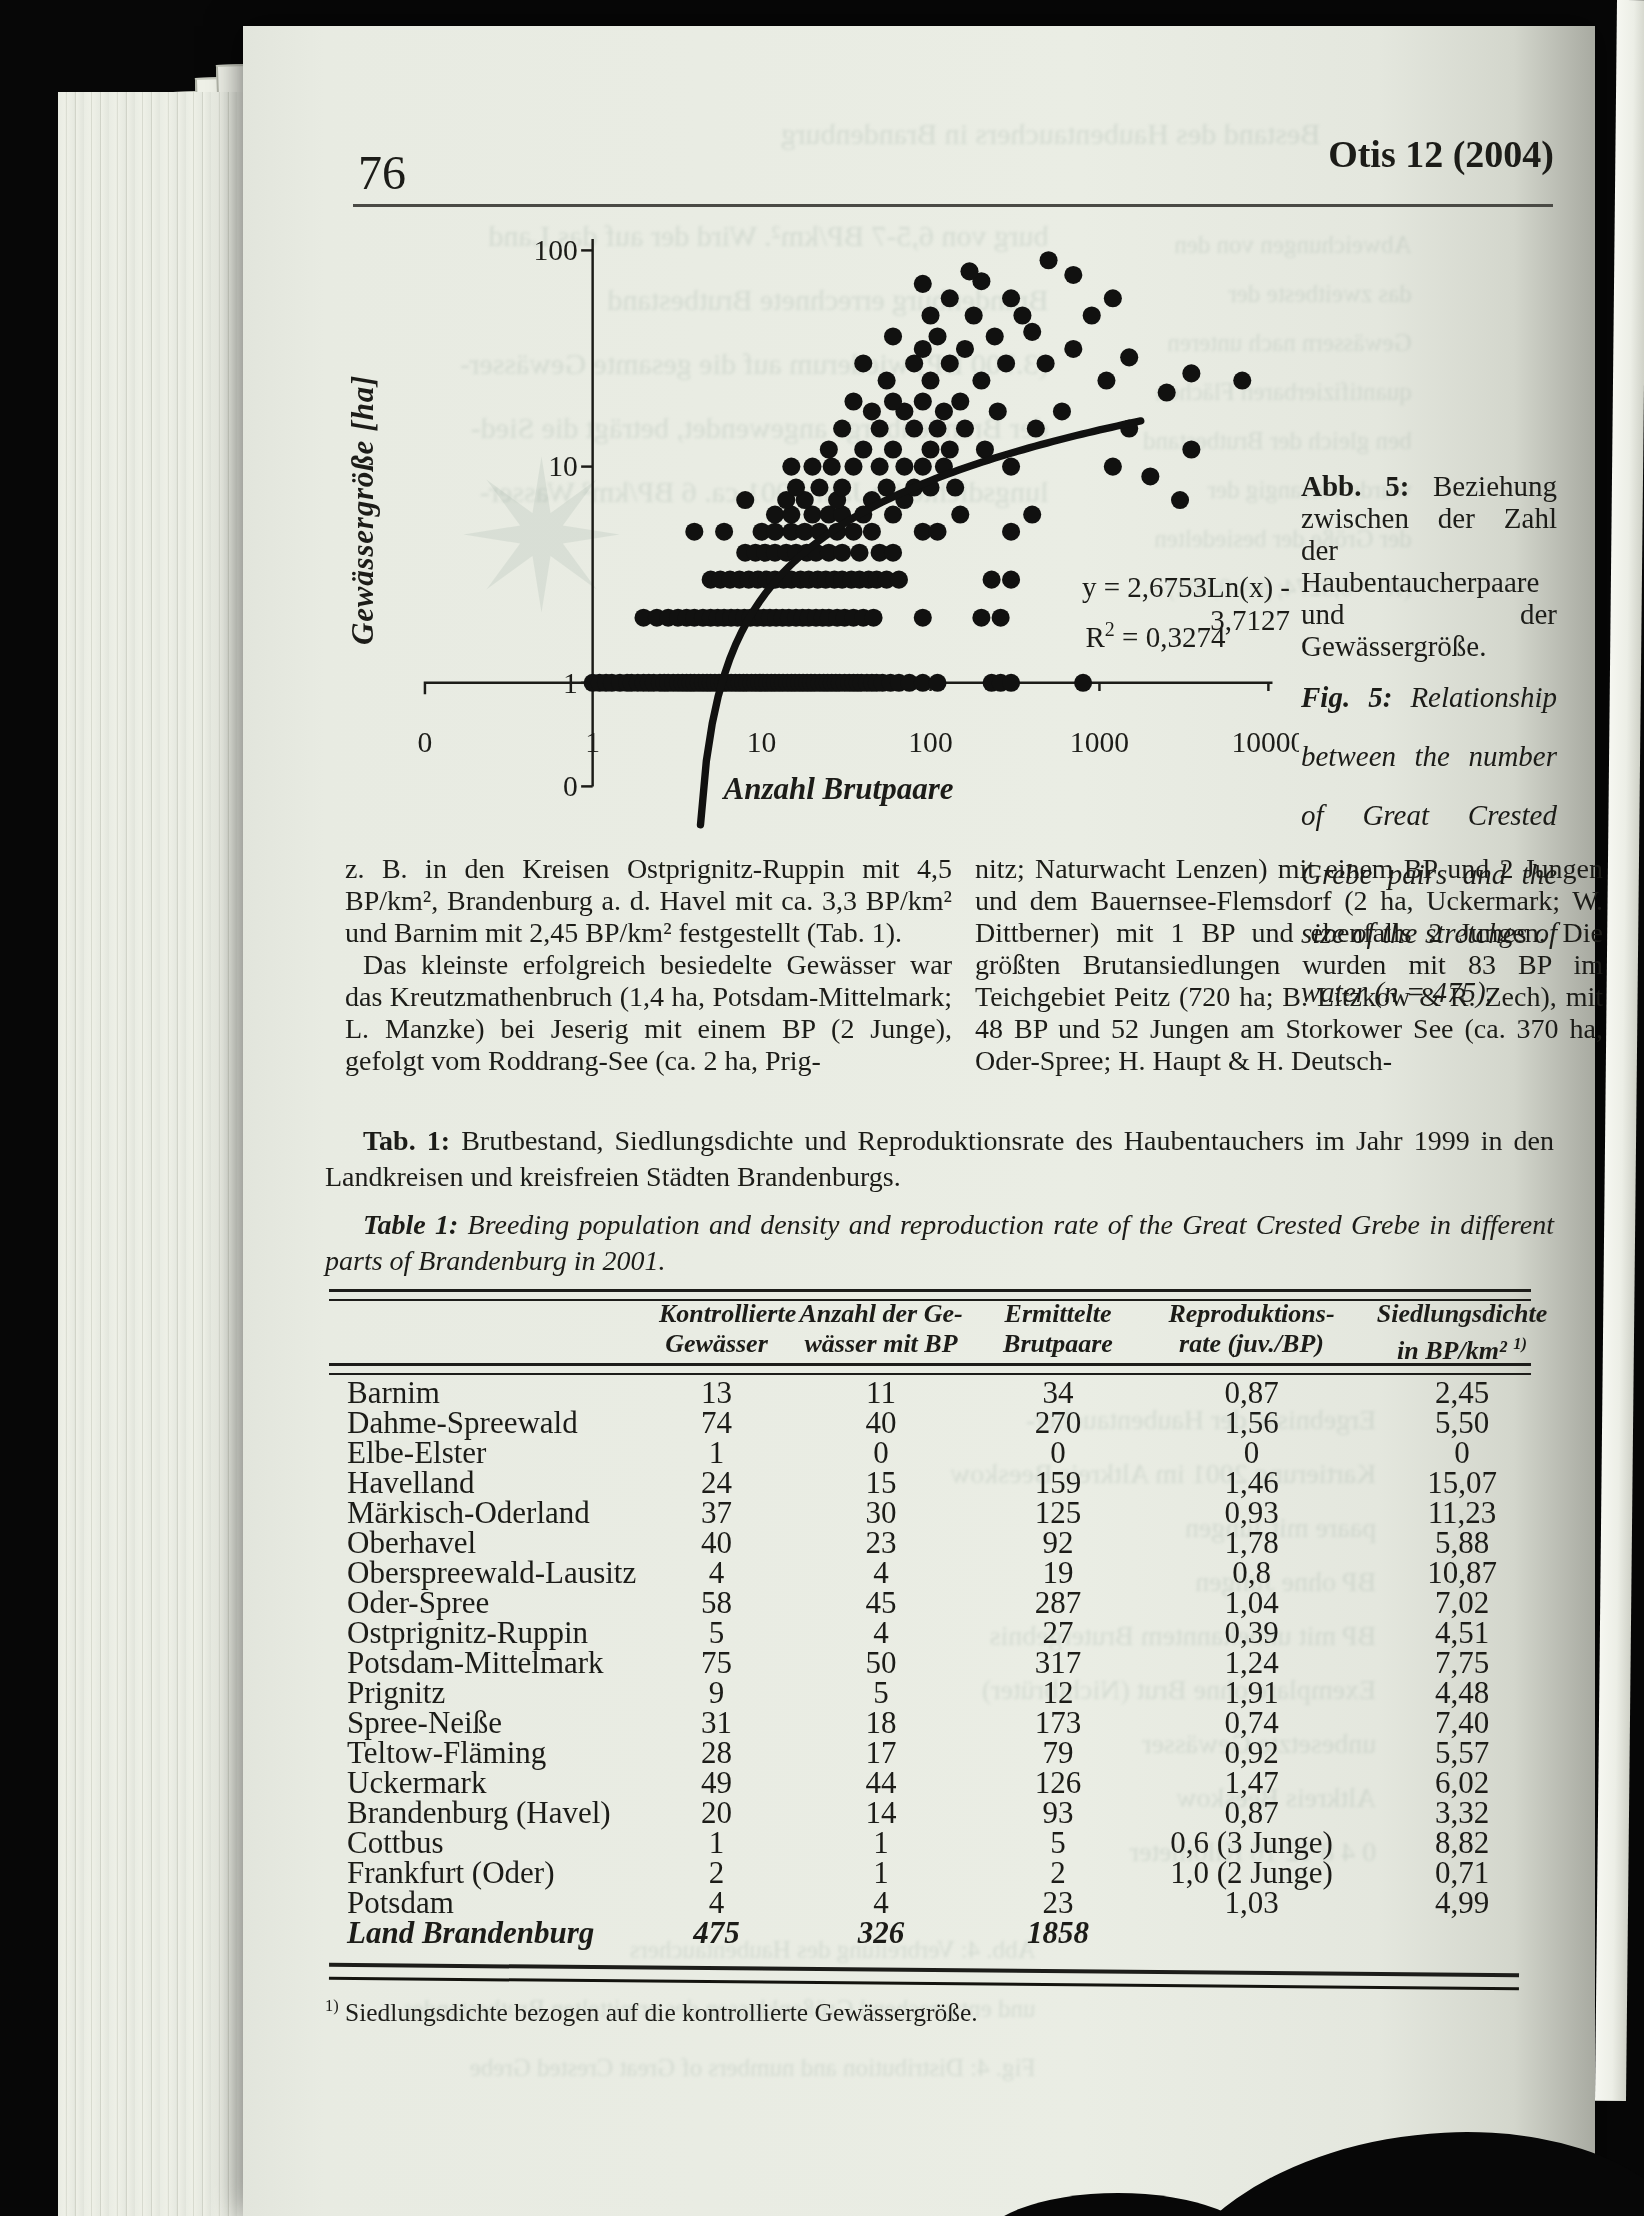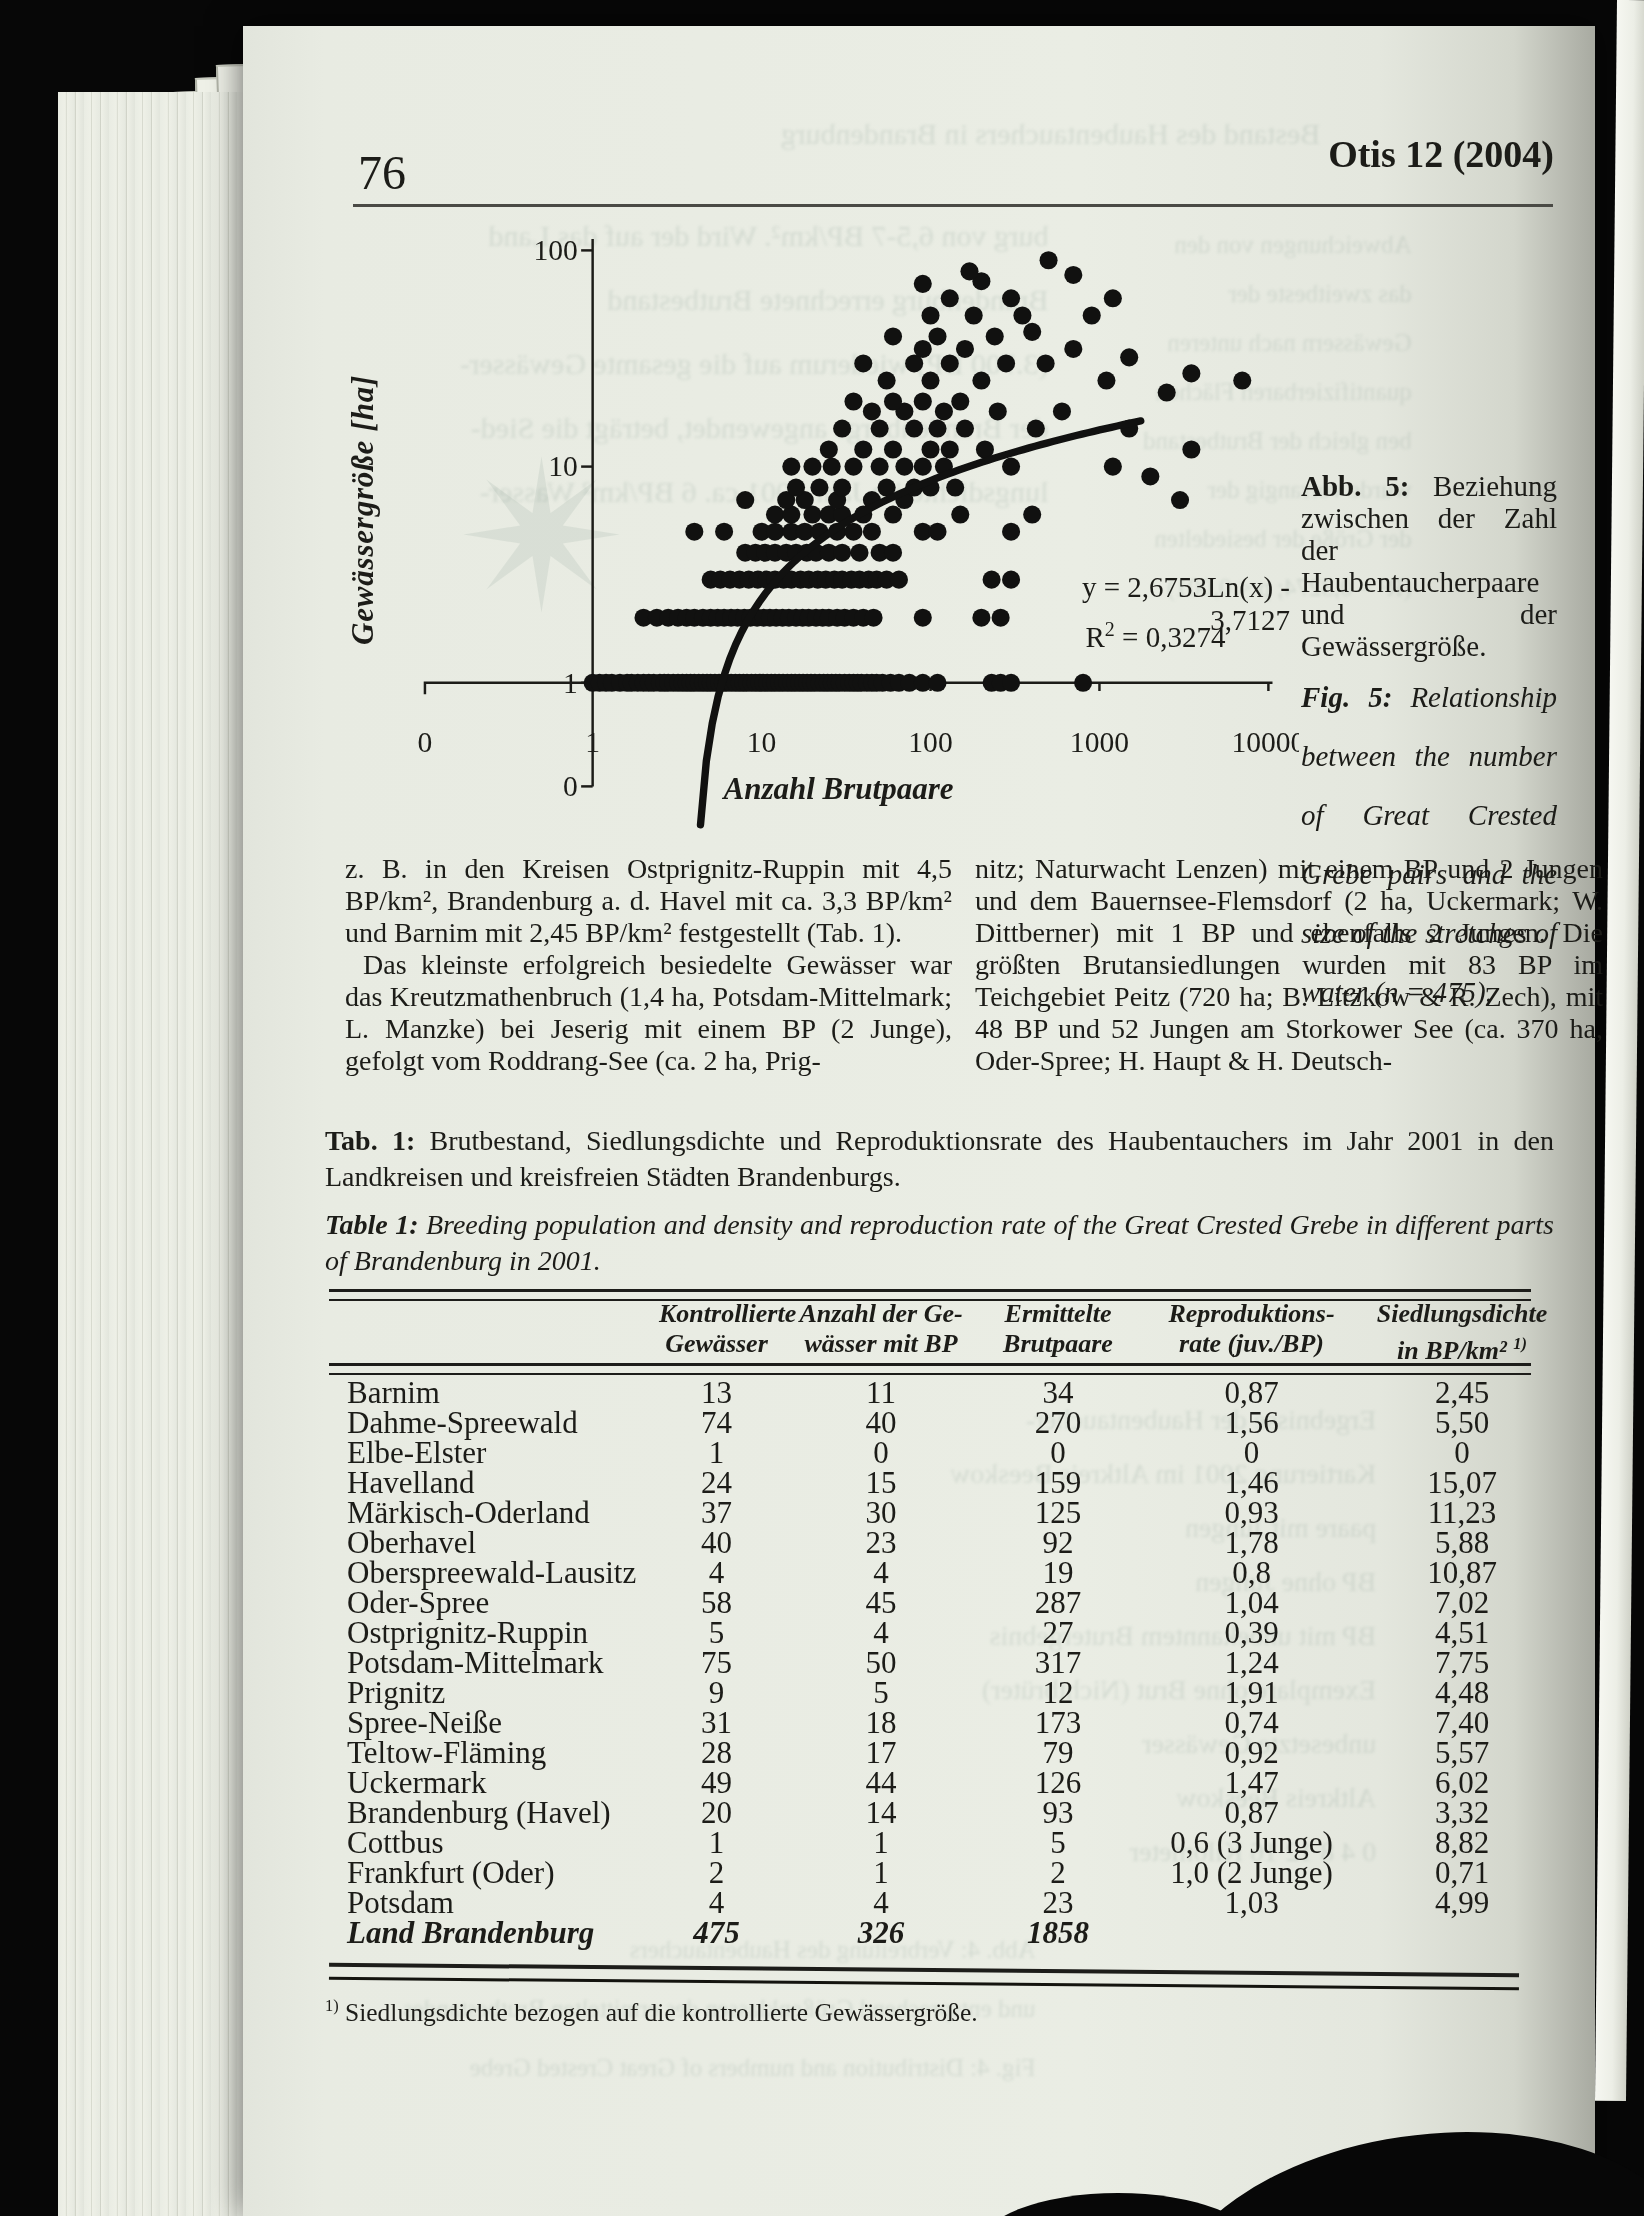--- a/index.html
+++ b/index.html
@@ -51,21 +51,21 @@
   .cap{width:256px;font-size:29px;line-height:32px;text-align:justify;}
   .cap .lbl{font-weight:bold;}
   .cap-en{font-style:italic;line-height:59px;}
   .cap-en .lbl{font-weight:bold;}
   
   .col{font-size:28px;line-height:32px;text-align:justify;}
   .col p{margin:0;}
   .col p.ind{text-indent:18px;}
   
   .tabcap{font-size:28px;line-height:36px;text-align:justify;}
-  .tabcap .lbl{font-weight:bold;}
+  .tabcap .lbl{font-weight:bold;margin-left:38px;}
   .tabcap-en{font-style:italic;}
   .tabcap-en .lbl{font-weight:bold;}
   .rule-d{height:7.4px;border-top:3.3px solid #1d1d1a;border-bottom:2.5px solid #1d1d1a;}
   .rule-b{height:10px;border-top:4.1px solid #1d1d1a;border-bottom:3.3px solid #14140f;}
   .thead{display:flex;font-weight:bold;font-style:italic;font-size:26px;line-height:30px;}
   .thead .cell{text-align:center;}
   .trows{display:flex;flex-direction:column;}
   .trow{display:flex;height:30px;font-size:31px;align-items:center;}
   .trow.total{font-weight:bold;font-style:italic;}
   .cell{flex:none;}
@@ -436,21 +436,21 @@
 
 <div class="abs col" id="col-left" style="left:345px;top:853px;width:607px;">
     <p>z. B. in den Kreisen Ostprignitz-Ruppin mit 4,5 BP/km², Brandenburg a. d. Havel mit ca. 3,3 BP/km² und Barnim mit 2,45 BP/km² festgestellt (Tab. 1).</p>
     <p class="ind">Das kleinste erfolgreich besiedelte Gewässer war das Kreutzmathenbruch (1,4 ha, Potsdam-Mittelmark; L. Manzke) bei Jeserig mit einem BP (2 Junge), gefolgt vom Roddrang-See (ca. 2 ha, Prig-</p>
   </div>
 <div class="abs col" id="col-right" style="left:975px;top:853px;width:628px;">
     <p>nitz; Naturwacht Lenzen) mit einem BP und 2 Jungen und dem Bauernsee-Flemsdorf (2 ha, Uckermark; W. Dittberner) mit 1 BP und ebenfalls 2 Jungen. Die größten Brutansiedlungen wurden mit 83 BP im Teichgebiet Peitz (720 ha; B. Litzkow &amp; R. Zech), mit 48 BP und 52 Jungen am Storkower See (ca. 370 ha, Oder-Spree; H. Haupt &amp; H. Deutsch-</p>
   </div>
 
 <div class="abs tabcap" style="left:325px;top:1123px;width:1229px;">
-  <span class="lbl">Tab. 1:</span><span> Brutbestand, Siedlungsdichte und Reproduktionsrate des Haubentauchers im Jahr 2001 in den Landkreisen und kreisfreien Städten Brandenburgs.</span>
+  <span class="lbl">Tab. 1:</span><span> Brutbestand, Siedlungsdichte und Reproduktionsrate des Haubentauchers im Jahr 1999 in den Landkreisen und kreisfreien Städten Brandenburgs.</span>
 </div>
 <div class="abs tabcap tabcap-en" style="left:325px;top:1207px;width:1229px;">
   <span class="lbl">Table 1:</span><span> Breeding population and density and reproduction rate of the Great Crested Grebe in different parts of Brandenburg in 2001.</span>
 </div>
 
 <div class="abs rule-d" style="left:329px;top:1289px;width:1202px;"></div>
 <div class="abs thead" id="thead" style="left:329px;top:1299px;width:1202px;">
     <div class="cell c0"></div>
     <div class="cell c1">
       <div>Kontrollierte</div>

